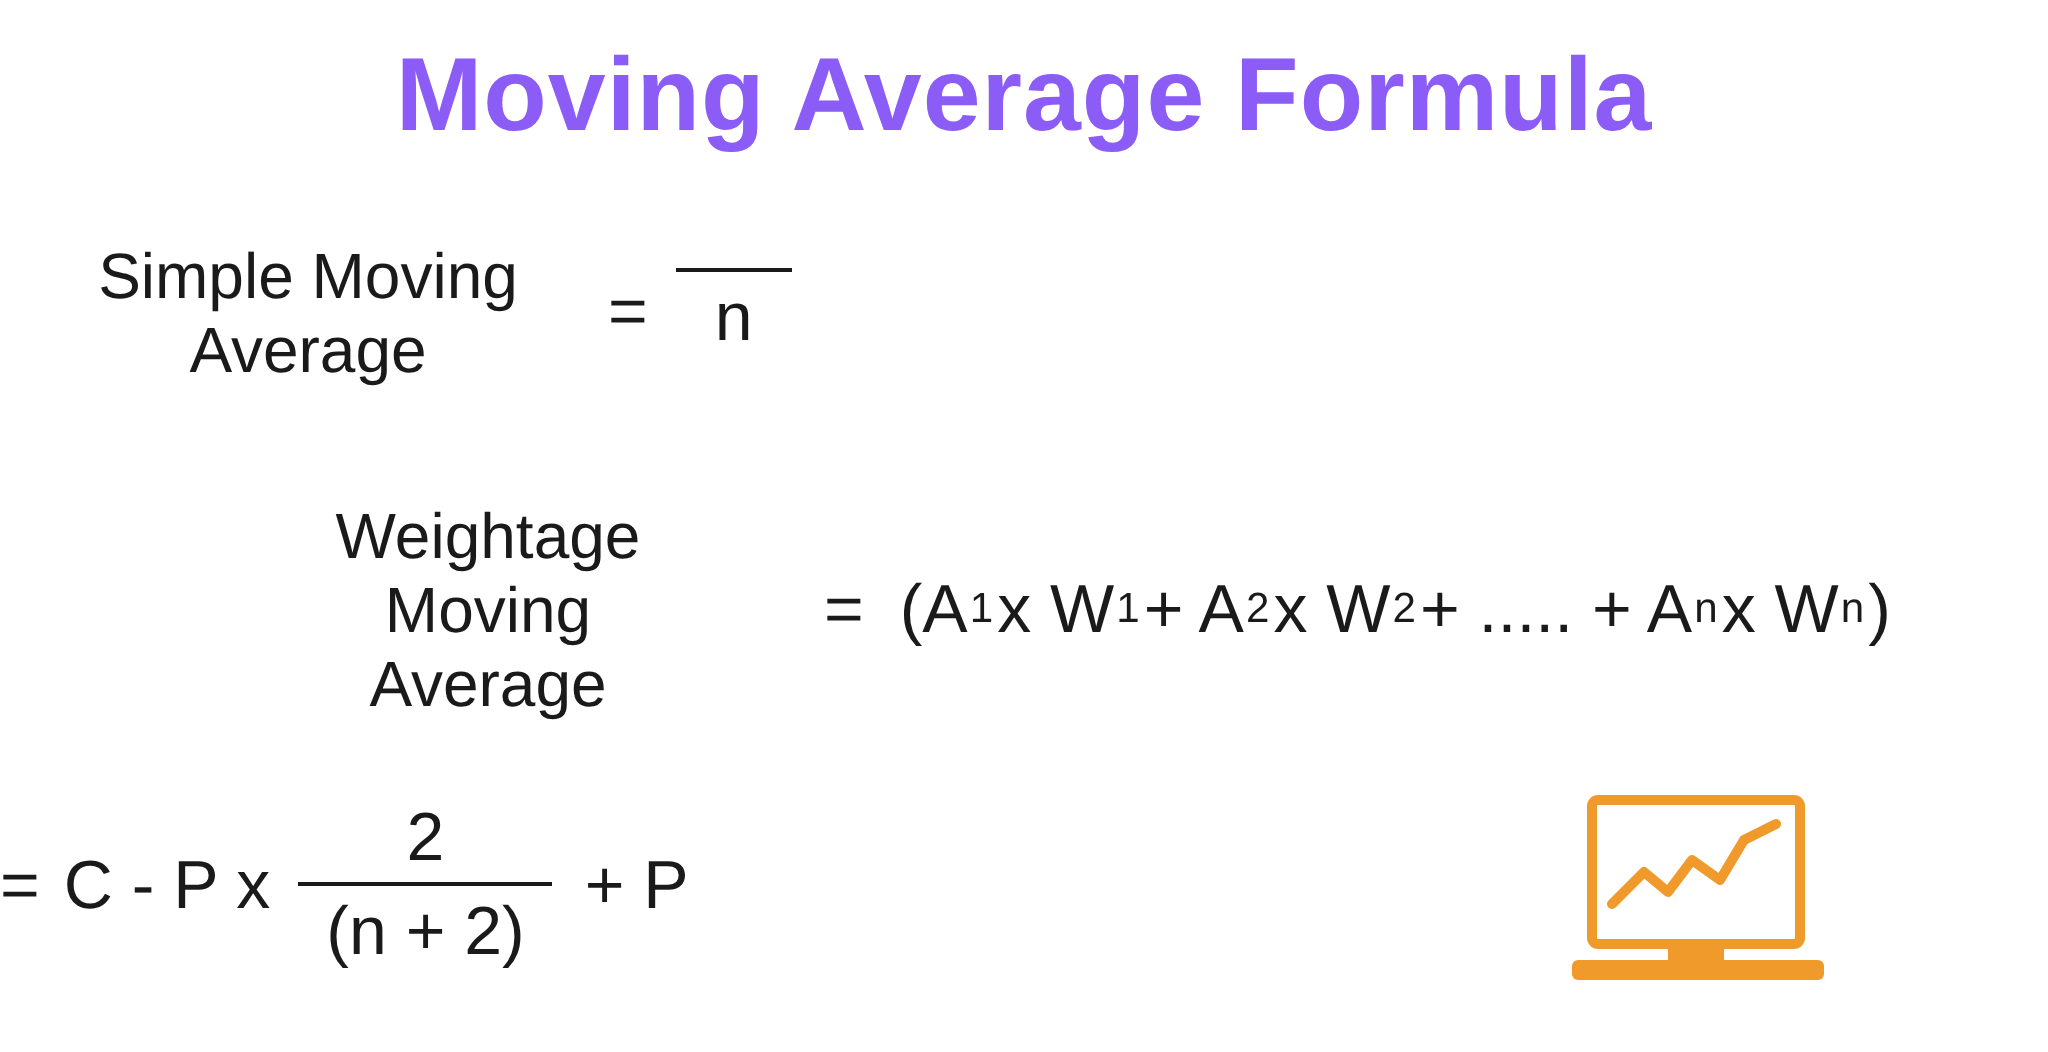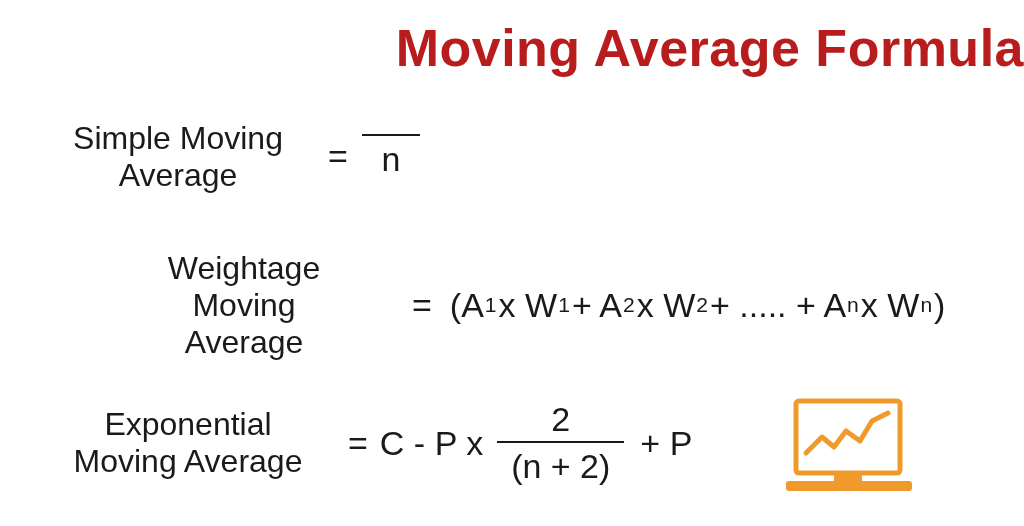--- a/index.html
+++ b/index.html
@@ -15,44 +15,44 @@
   .page {
     position: relative;
     width: 1024px;
     height: 526px;
   }
   .title {
     position: absolute;
     top: 18px;
     left: 0;
     width: 1024px;
-    text-align: right;
+    text-align: center;
     font-size: 52px;
     font-weight: 700;
-    color: #b91c1c;
+    color: #8b5cf6;
     letter-spacing: 0.5px;
   }
 
   .row {
     position: absolute;
     left: 0;
     width: 1024px;
     display: flex;
     align-items: center;
   }
   .row1 { top: 120px; }
   .row2 { top: 250px; }
   .row3 { top: 400px; }
 
   .label {
     width: 300px;
     text-align: center;
     font-size: 32px;
     line-height: 1.15;
-    padding-left: 28px;
+    padding-left: 4px;
   }
 
   .eq {
     font-size: 34px;
     padding: 0 8px 0 0;
   }
 
   .expr {
     font-size: 34px;
     display: flex;
@@ -117,24 +117,20 @@
       <span>Moving</span><br>
       <span>Average</span>
     </div>
     <div class="eq" style="padding:0 18px;">=</div>
     <div class="expr">
       (A<sub>1</sub> x W<sub>1</sub> + A<sub>2</sub> x W<sub>2</sub> + ..... + A<sub>n</sub> x W<sub>n</sub>)
     </div>
   </div>
 
   <div class="row row3">
-    <div class="label" style="width:320px;">
-      <span>Exponential</span><br>
-      <span>Moving Average</span>
-    </div>
     <div class="eq">=</div>
     <div class="expr">
       <span style="padding:0 8px 0 4px;">C - P x</span>
       <span class="frac">
         <span class="num">2</span>
         <span class="den">(n + 2)</span>
       </span>
       <span style="padding-left:10px;">+ P</span>
     </div>
   </div>

